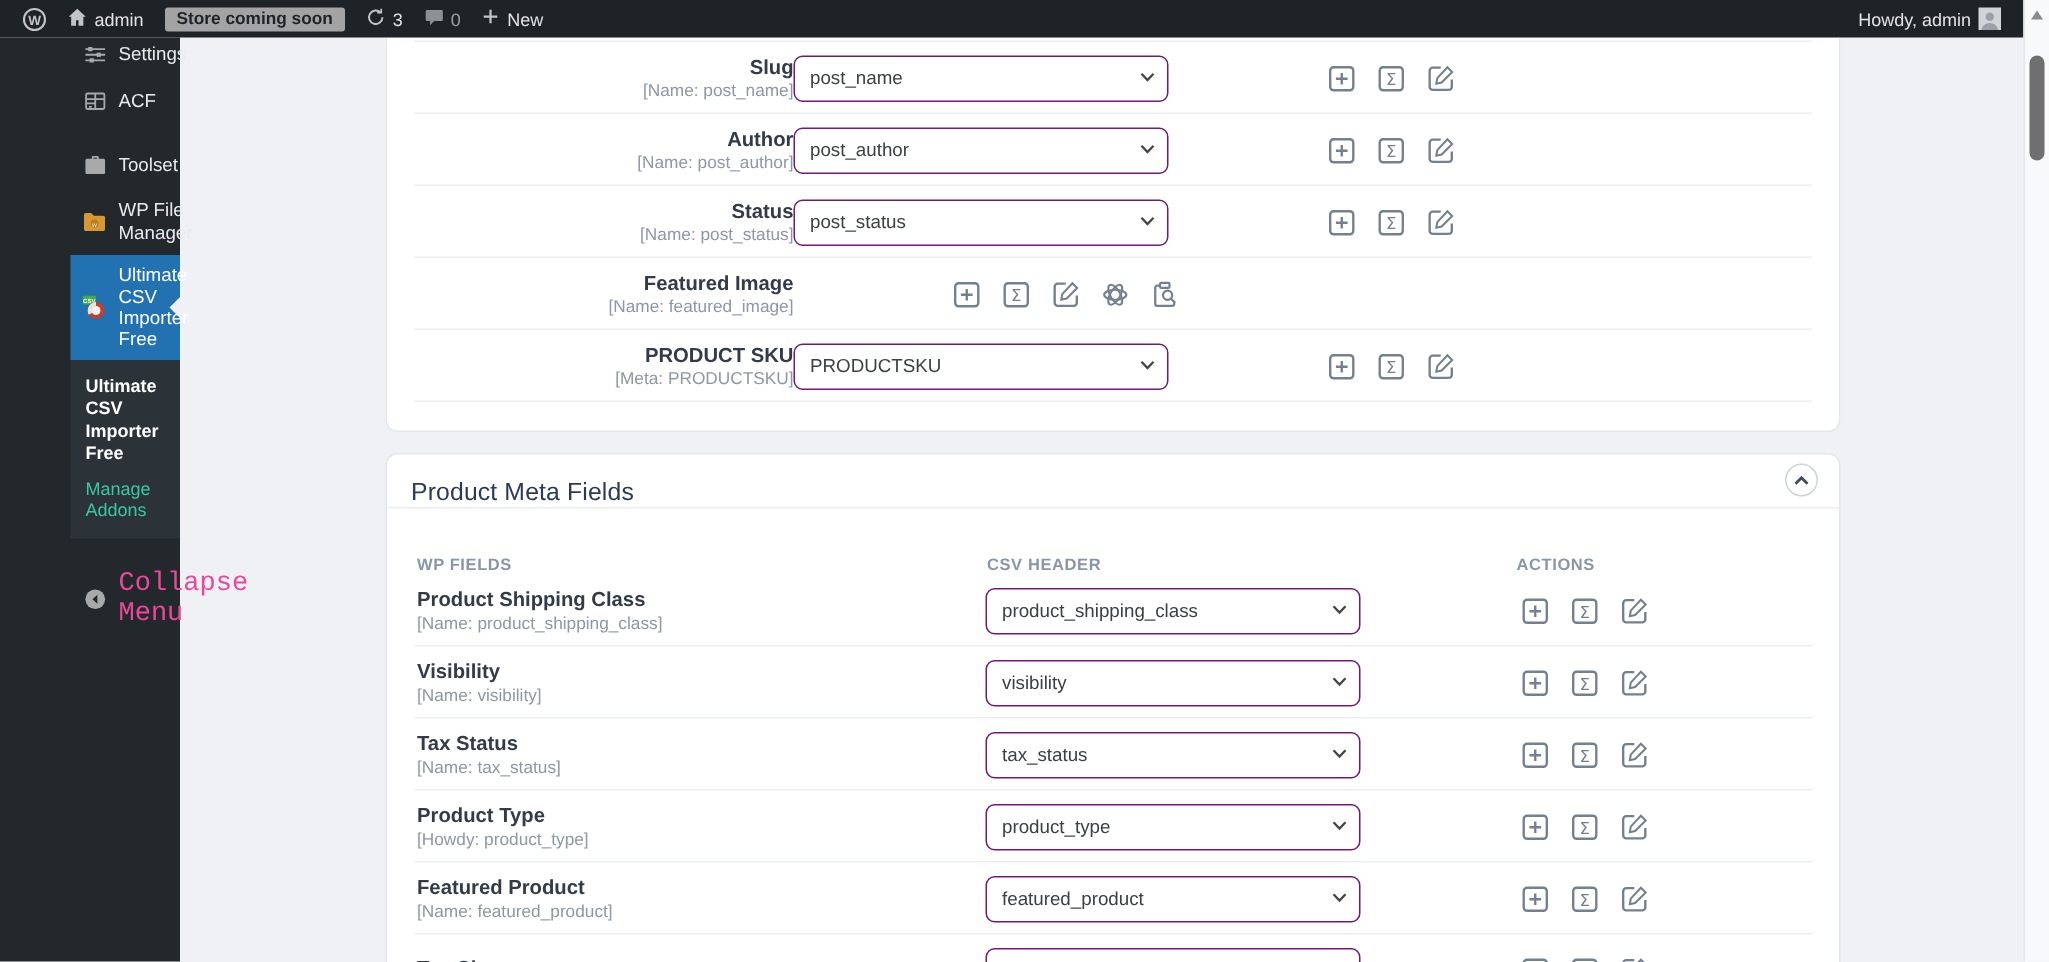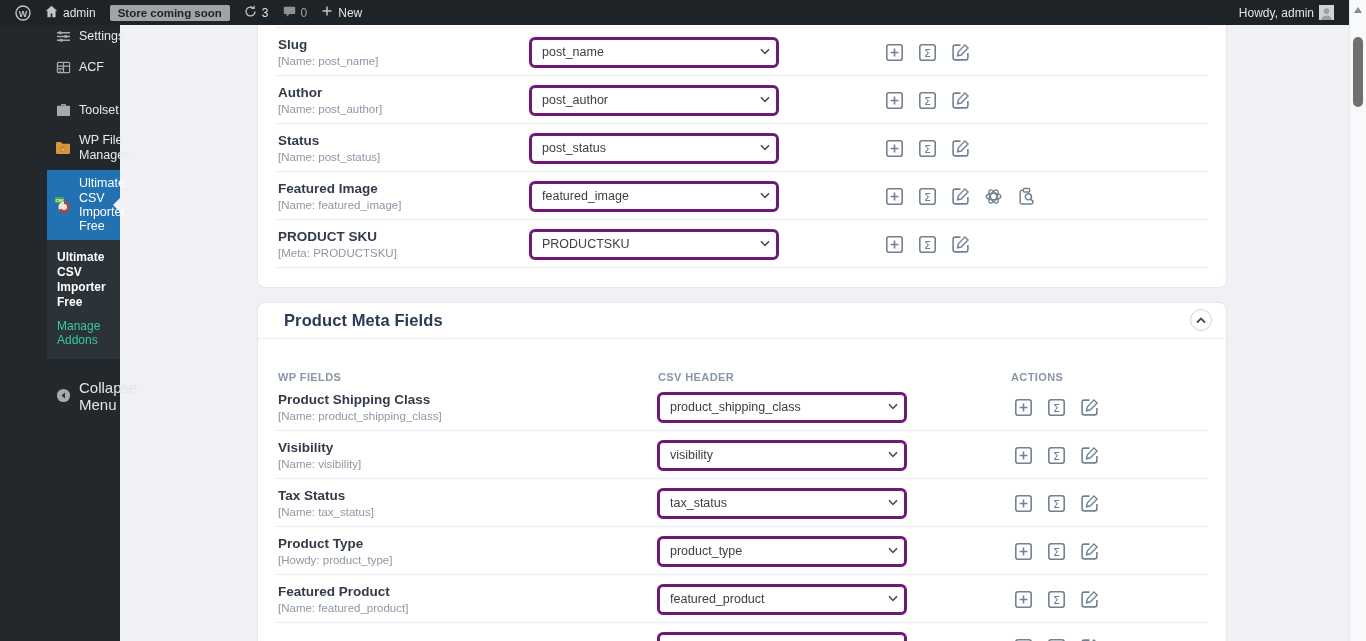--- a/index.html
+++ b/index.html
@@ -24,48 +24,48 @@
   #sidebar{position:absolute; left:0; top:25px; bottom:0; width:120px; background:var(--sidebar-bg); color:#e8eaec; font-size:12.5px; z-index:20;padding-left:47px;}
   .sb-item{display:flex; align-items:center; gap:8px; padding:8px 6px 8px 8px; cursor:pointer; line-height:1.15;}
   .sb-item .sb-ic{flex:0 0 16px; display:flex; align-items:center; justify-content:center; color:#a7aaad;}
   .sb-sep{height:12px;}
   .sb-item.active{background:var(--accent); color:#fff; position:relative; padding-top:6px; padding-bottom:6px;}
   .sb-item.active::after{content:""; position:absolute; right:0; top:50%; margin-top:-7px;
     border:7px solid transparent; border-right-color:var(--content-bg);}
   .submenu{background:var(--submenu-bg); padding:10px 8px 12px 10px;}
   .submenu .sm-current{color:#fff; font-weight:700; font-size:12px; line-height:1.25; cursor:pointer;}
   .submenu .sm-link{color:var(--teal); font-size:12px; margin-top:9px; cursor:pointer;}
-  .collapse-item{margin-top:12px; color:#e5e5e5; font-size:15px;}
+  .collapse-item{margin-top:12px; color:#ec4899; font-size:18px;font-family:Liberation Mono, monospace;}
 
   
   #content{position:absolute; left:120px; top:25px; right:17px; bottom:0; background:var(--content-bg);}
   .card{position:absolute; left:137px; width:970px; background:#fff; border:1px solid var(--card-border); border-radius:8px;}
   #card-post{top:0; height:263px; border-top:none; border-top-left-radius:0; border-top-right-radius:0; padding-top:2px;}
   #card-post::before{content:""; display:block; margin:0 18px; border-top:1px solid var(--divider);}
   #card-meta{top:277px; height:400px;}
 
-  .card-titlebar{position:relative; height:35px; display:flex; align-items:center; padding:0 26px;font-weight:bold;}
+  .card-titlebar{position:relative; height:35px; display:flex; align-items:flex-end; padding:0 16px;}
   .card-title{font-size:16.5px; color:#2b3a55; letter-spacing:.1px;}
   .collapse-btn{position:absolute; right:14px; top:6px; width:22px; height:22px; border:1px solid #ccd4dd; border-radius:50%;
     display:flex; align-items:center; justify-content:center; cursor:pointer; background:#fff; color:#3c4a63;}
   .titlebar-divider{border-bottom:1px solid var(--divider);}
 
   .col-heads{display:flex; align-items:flex-end; height:44px; padding-left:20px; font-size:11px; font-weight:700;
     color:var(--colhead); letter-spacing:.4px;}
   .col-heads .ch-wp{width:380px;} .col-heads .ch-csv{width:353px;} .col-heads .ch-act{flex:1;}
 
   .frow{display:flex; align-items:center; height:48px; padding-left:20px; position:relative;}
   .frow .fdivider{position:absolute; left:18px; right:18px; bottom:0; border-bottom:1px solid var(--divider);}
   .flabels{display:flex; flex-direction:column; justify-content:center;}
-  #post-rows .flabels{width:251px;} #meta-rows .flabels{width:379px;}
+  #post-rows .flabels{width:251px;text-align:right;} #meta-rows .flabels{width:379px;}
   .flabel{font-size:13.5px; font-weight:700; color:var(--label);}
   .fname{font-size:11.5px; color:var(--muted); margin-top:3px;}
 
   .select-wrap{position:relative; width:250px; height:31px;}
-  .select-wrap select{appearance:none; -webkit-appearance:none; width:100%; height:100%; border:3px solid #701a75;
+  .select-wrap select{appearance:none; -webkit-appearance:none; width:100%; height:100%; border:1px solid #701a75;
     border-radius:6px; background:#fff; font-family:"Liberation Sans",sans-serif; font-size:12.5px; color:#3c4043;
     padding:0 26px 0 10px; outline:none; cursor:pointer;}
   .select-wrap .chev{position:absolute; right:9px; top:11px; pointer-events:none; color:#444; display:flex;}
 
   .actions{display:flex; gap:14px; align-items:center; color:var(--icon);}
   #post-rows .actions{margin-left:106px;} #meta-rows .actions{margin-left:107px;}
   .aicon{display:flex; cursor:pointer;}
   .aicon.extra{display:none;}
   .frow.has-extra .aicon.extra{display:flex;}
 
@@ -303,28 +303,20 @@
       </span>
 
     </div>
     <div class="fdivider"></div>
   </div>
         <div class="frow has-extra">
     <div class="flabels">
       <div class="flabel">Featured Image</div>
       <div class="fname">[Name: featured_image]</div>
     </div>
-    <div class="select-wrap">
-      <select><option>featured_image</option></select>
-      <span class="chev">
-        <svg width="10" height="7" viewBox="0 0 10 7" fill="none" stroke="currentColor" stroke-width="1.5">
-                <path d="M1 1.2L5 5.4l4-4.2"></path>
-              </svg>
-      </span>
-    </div>
     <div class="actions">
       <span class="aicon">
         <svg width="19" height="19" viewBox="0 0 18 18" fill="none" stroke="currentColor" stroke-width="1.5">
                 <rect x="1.7" y="1.7" width="14.6" height="14.6" rx="2.2"></rect>
                 <path d="M9 5.3v7.4M5.3 9h7.4"></path>
               </svg>
       </span>
       <span class="aicon">
         <svg width="19" height="19" viewBox="0 0 18 18" fill="none" stroke="currentColor" stroke-width="1.5">
                 <rect x="1.7" y="1.7" width="14.6" height="14.6" rx="2.2"></rect>

